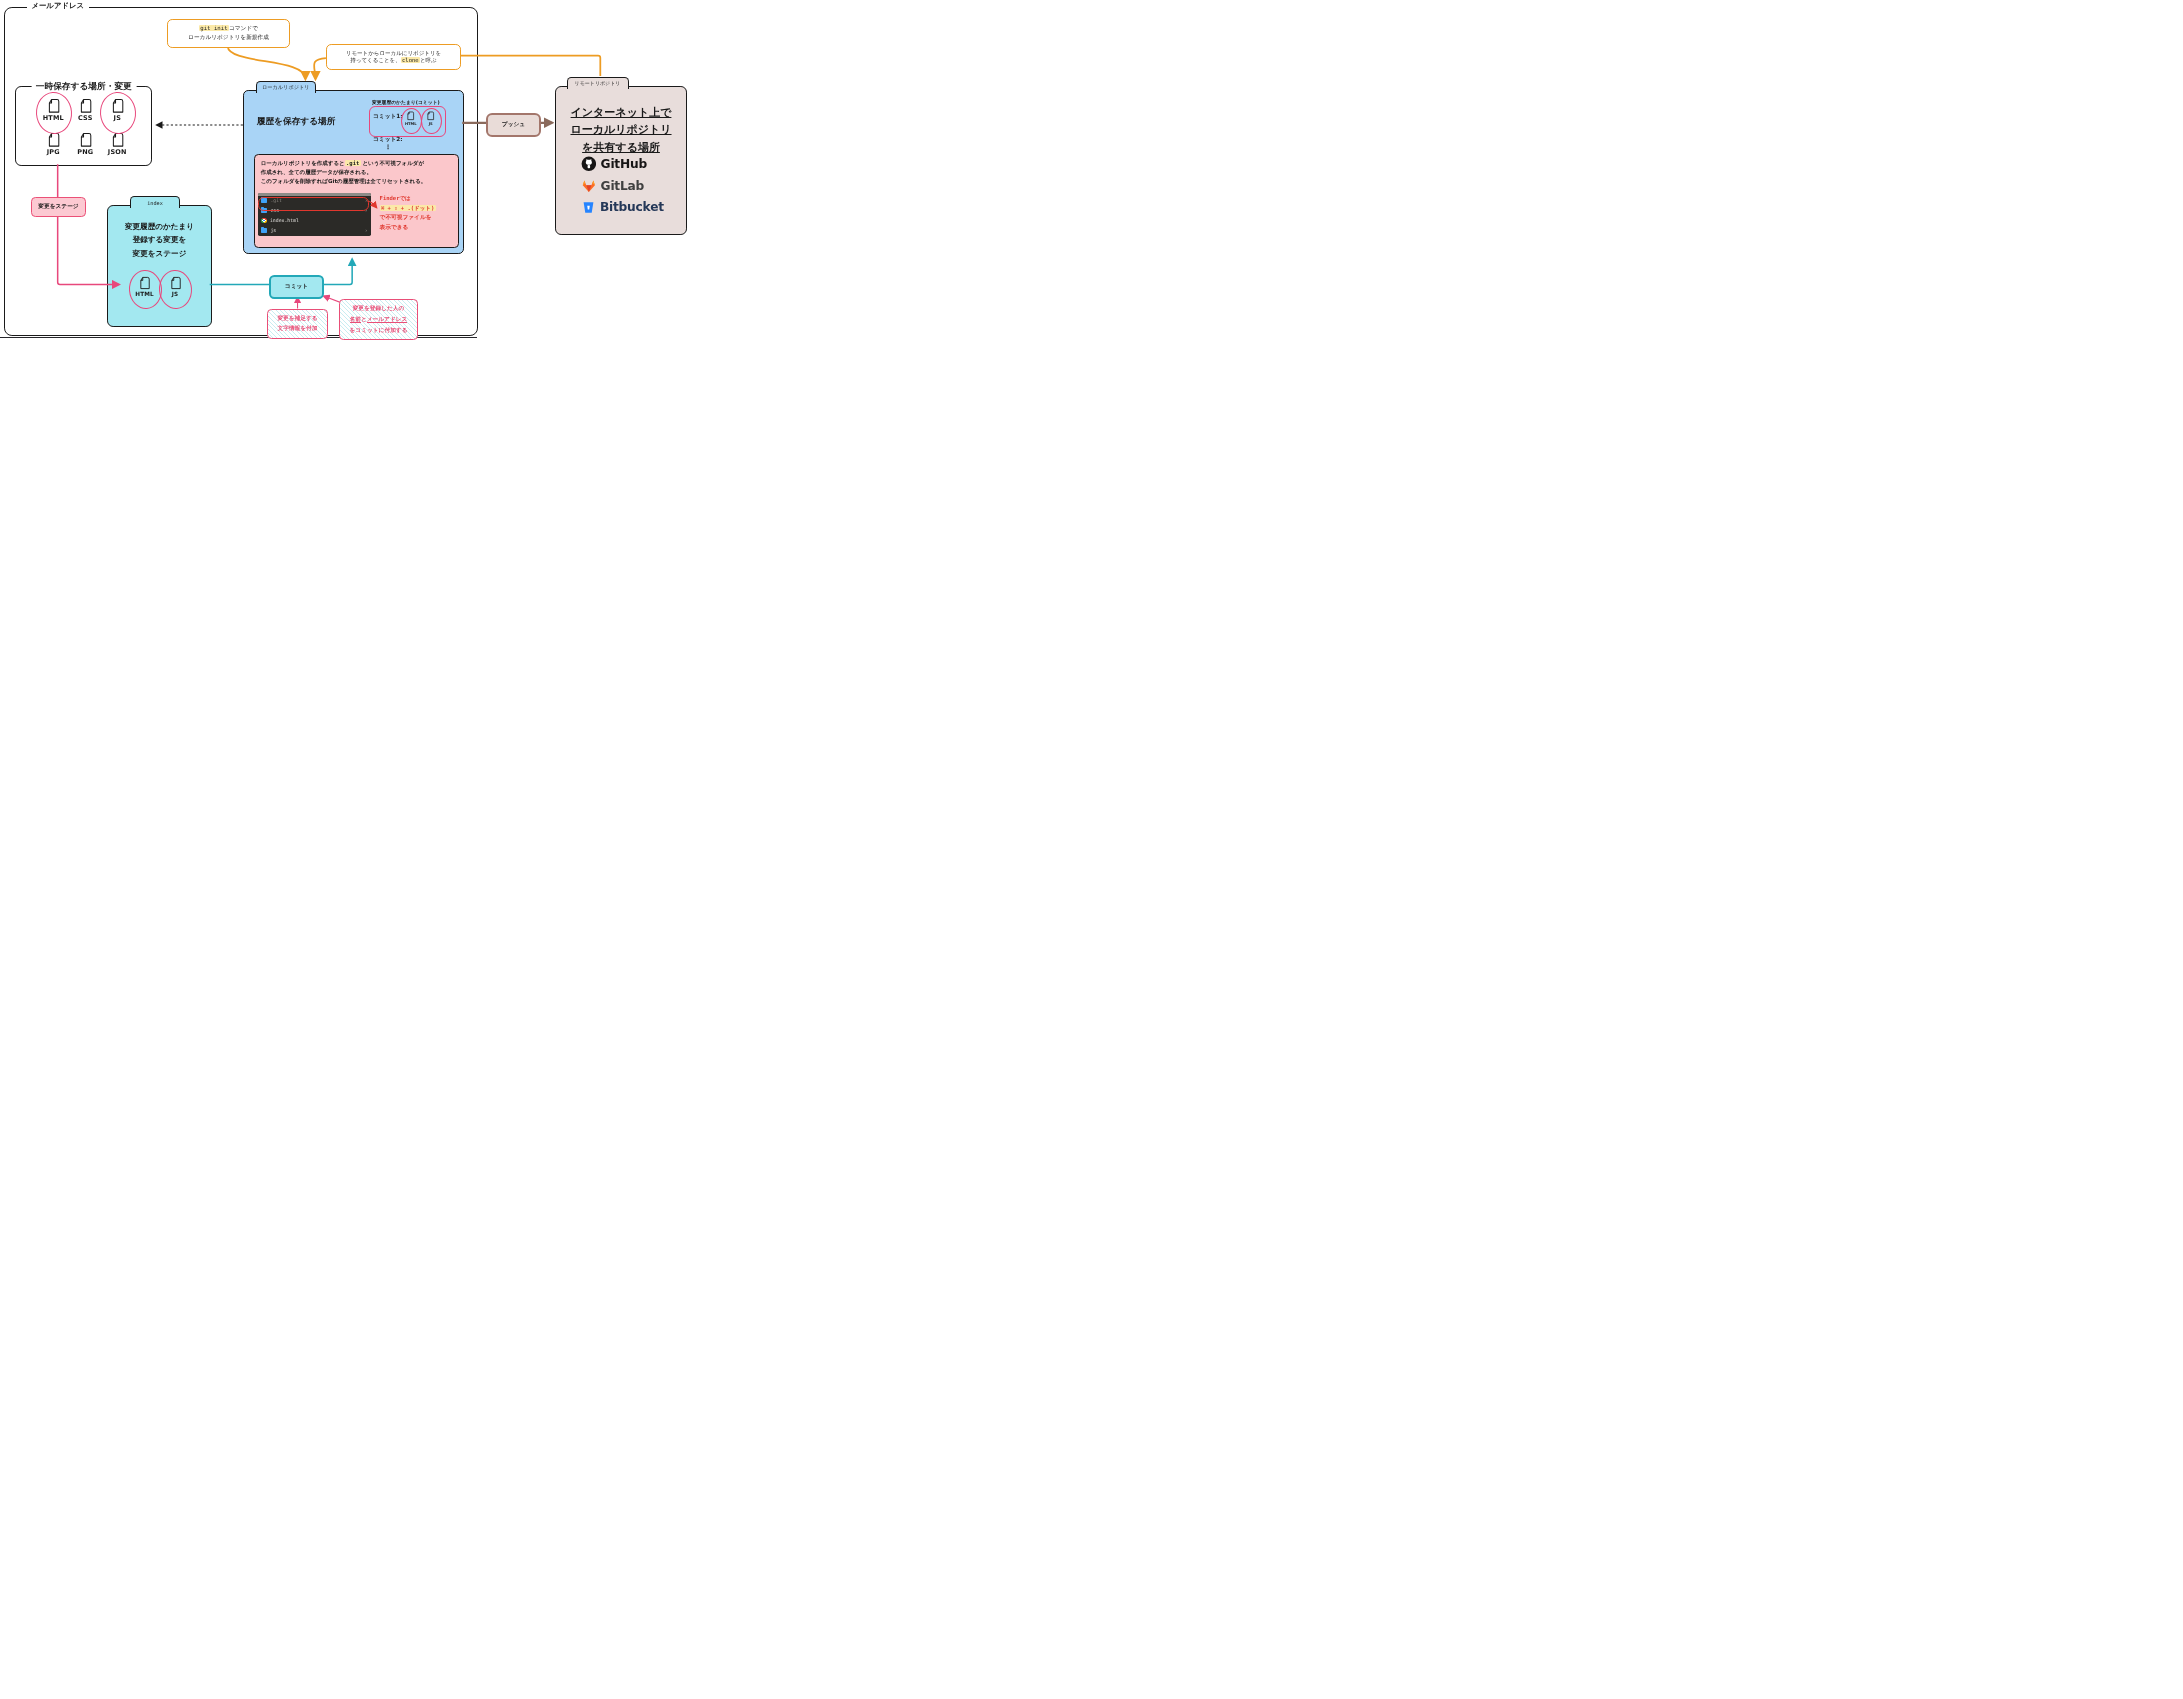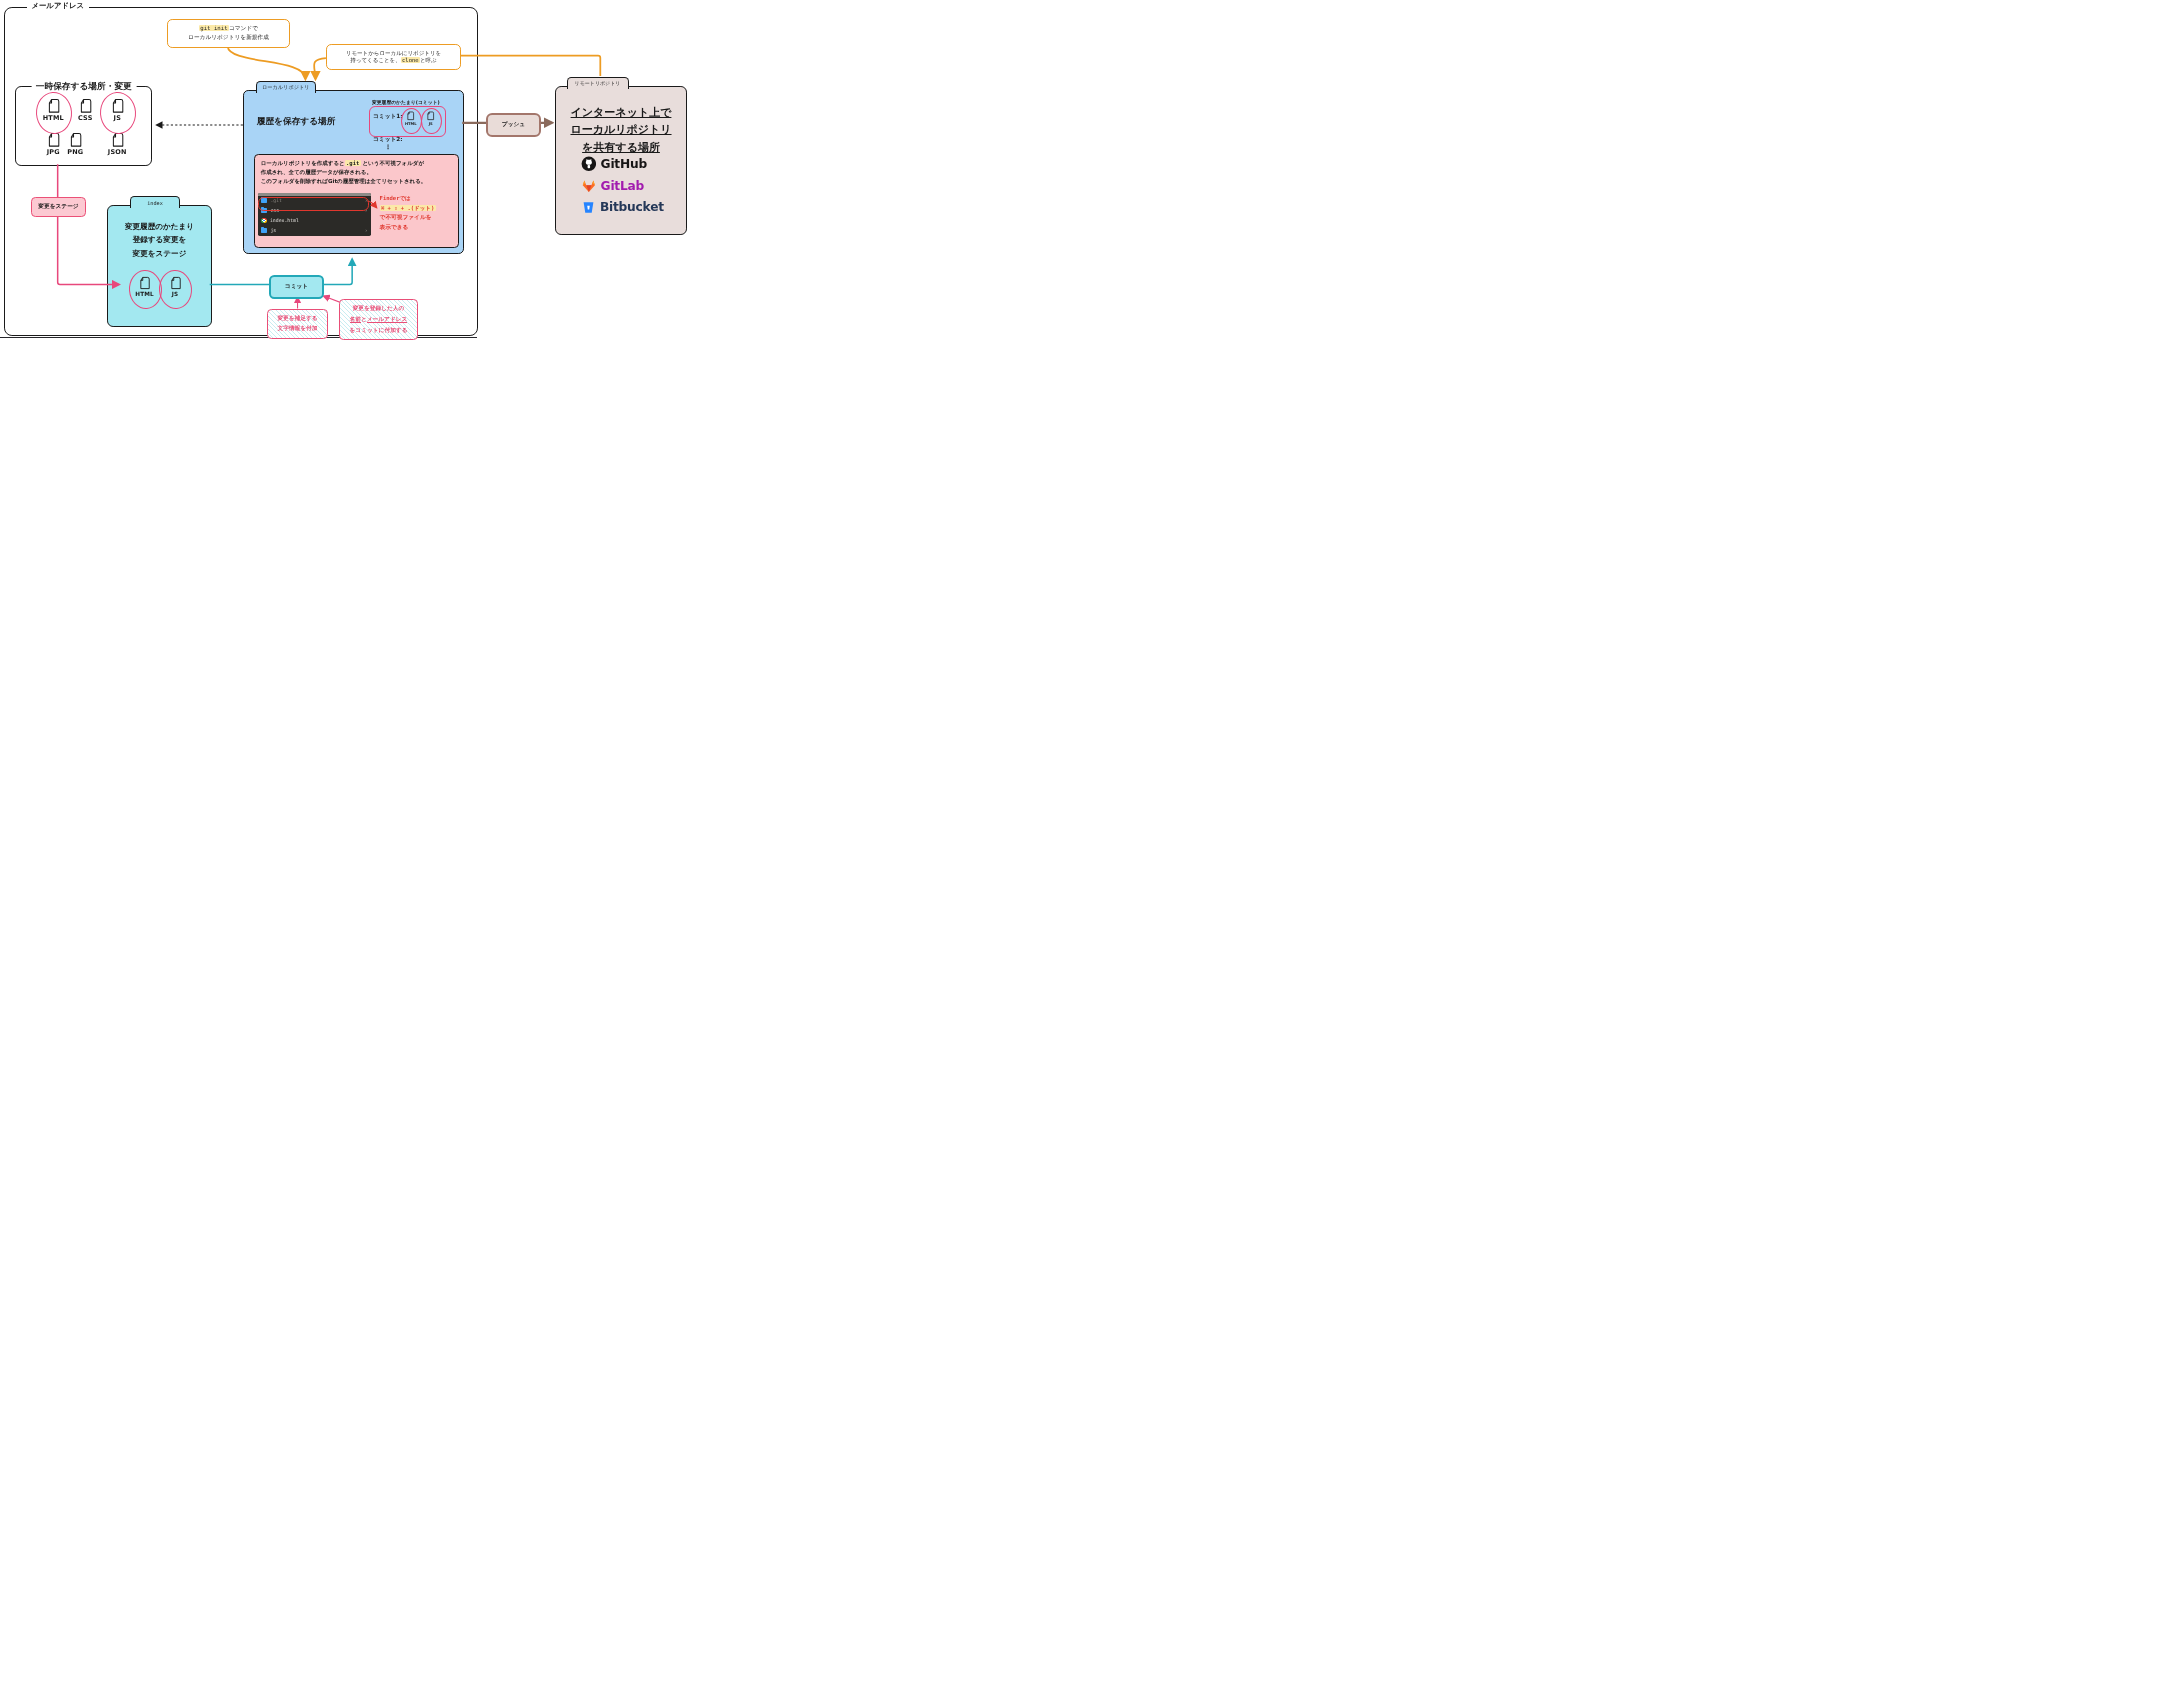--- a/index.html
+++ b/index.html
@@ -55,21 +55,21 @@
   #finder-note .mono{font-size:5.5px;}
   
   #push-btn{left:486px;top:113px;width:51px;height:19.6px;background:#E9DCD8;border:2.2px solid #A3766B;border-radius:6.1px;display:flex;align-items:center;justify-content:center;font-size:5.7px;font-weight:600;z-index:6;}
   #remote-box{left:555px;top:86px;width:130px;height:147px;background:#E8DDDB;border:1.1px solid #1a1a1a;border-radius:6.1px;}
   #remote-tab{left:10.5px;top:-10.5px;width:60px;height:11.4px;background:#E8DDDB;font-size:5px;}
   #remote-text{left:0;top:16.6px;width:100%;text-align:center;font-size:11px;font-weight:600;line-height:1.6;text-decoration:underline;}
   #logo-col{left:24.5px;top:69px;display:flex;flex-direction:column;gap:5px;}
   .logo-row{display:flex;align-items:center;gap:4.4px;height:16.6px;}
   .wordmark{font-size:12.2px;font-weight:800;letter-spacing:-0.2px;}
   #wm-github{color:#171515;}
-  #wm-gitlab{color:#a21caf;}
+  #wm-gitlab{color:#404040;}
   #wm-bitbucket{color:#253858;font-weight:700;}
   
   #stage-label{left:31px;top:197px;width:53px;height:18px;background:#FCC9D2;border:1.7px solid #EB5077;border-radius:4.4px;display:flex;align-items:center;justify-content:center;font-size:5.7px;font-weight:600;z-index:6;}
   
   #index-box{left:107px;top:205px;width:103px;height:120px;background:#A3E8F0;border:1.1px solid #1a1a1a;border-radius:6.1px;}
   #index-tab{left:22px;top:-9.6px;width:48px;height:10.5px;background:#A3E8F0;font-size:5.2px;}
   #index-text{left:0;top:14px;width:100%;text-align:center;font-size:7.6px;font-weight:600;line-height:1.75;}
   
   #commit-btn{left:269px;top:275px;width:51px;height:19.6px;background:#A3E8F0;border:2.2px solid #23A8B8;border-radius:5.2px;display:flex;align-items:center;justify-content:center;font-size:5.7px;font-weight:600;z-index:6;}
   
@@ -159,21 +159,21 @@
           <path d="M13 4 H27 Q31.5 4 31.5 9 V36 H7.5 V12.5 Z M13 4 V12.5 H7.5" fill="none" stroke="#1a1a1a" stroke-width="2.6" stroke-linejoin="round"></path>
         </svg>
       <div class="doc-label">JS</div>
     </div>
     <div class="doc-cell" style="left:22px;top:45px;">
       <svg width="15" height="15.7" viewBox="0 0 36 40">
           <path d="M13 4 H27 Q31.5 4 31.5 9 V36 H7.5 V12.5 Z M13 4 V12.5 H7.5" fill="none" stroke="#1a1a1a" stroke-width="2.6" stroke-linejoin="round"></path>
         </svg>
       <div class="doc-label">JPG</div>
     </div>
-    <div class="doc-cell" style="left:44px;top:45px;">
+    <div class="doc-cell" style="left:54px;top:45px;">
       <svg width="15" height="15.7" viewBox="0 0 36 40">
           <path d="M13 4 H27 Q31.5 4 31.5 9 V36 H7.5 V12.5 Z M13 4 V12.5 H7.5" fill="none" stroke="#1a1a1a" stroke-width="2.6" stroke-linejoin="round"></path>
         </svg>
       <div class="doc-label">PNG</div>
     </div>
     <div class="doc-cell" style="left:86px;top:45px;">
       <svg width="15" height="15.7" viewBox="0 0 36 40">
           <path d="M13 4 H27 Q31.5 4 31.5 9 V36 H7.5 V12.5 Z M13 4 V12.5 H7.5" fill="none" stroke="#1a1a1a" stroke-width="2.6" stroke-linejoin="round"></path>
         </svg>
       <div class="doc-label">JSON</div>

